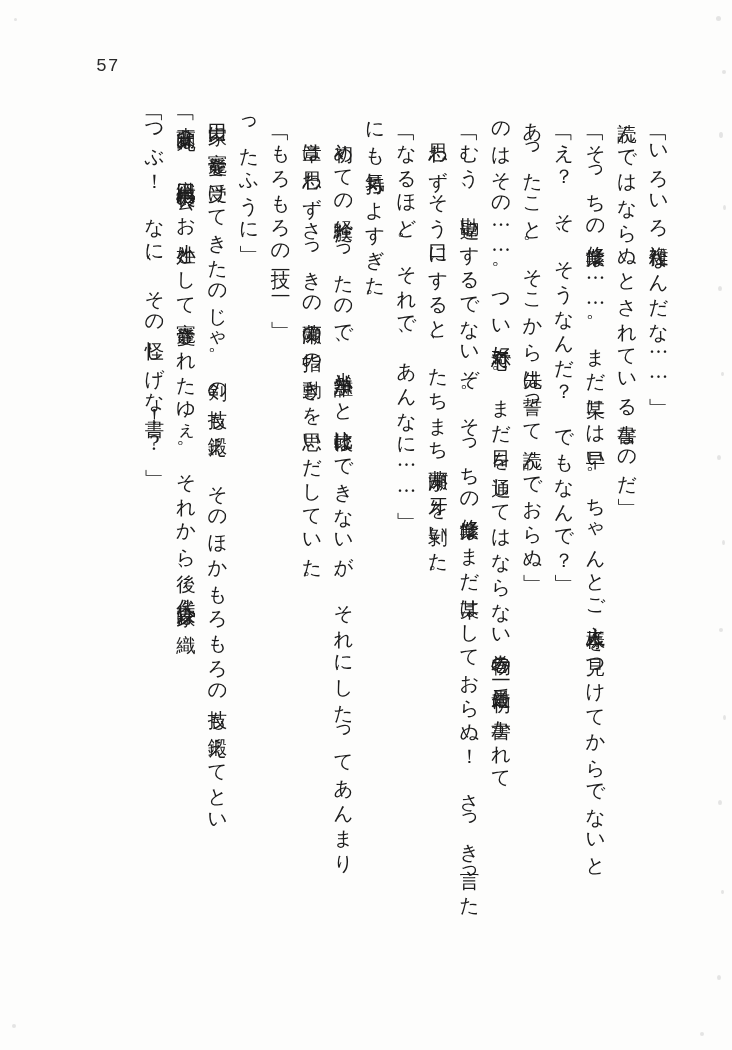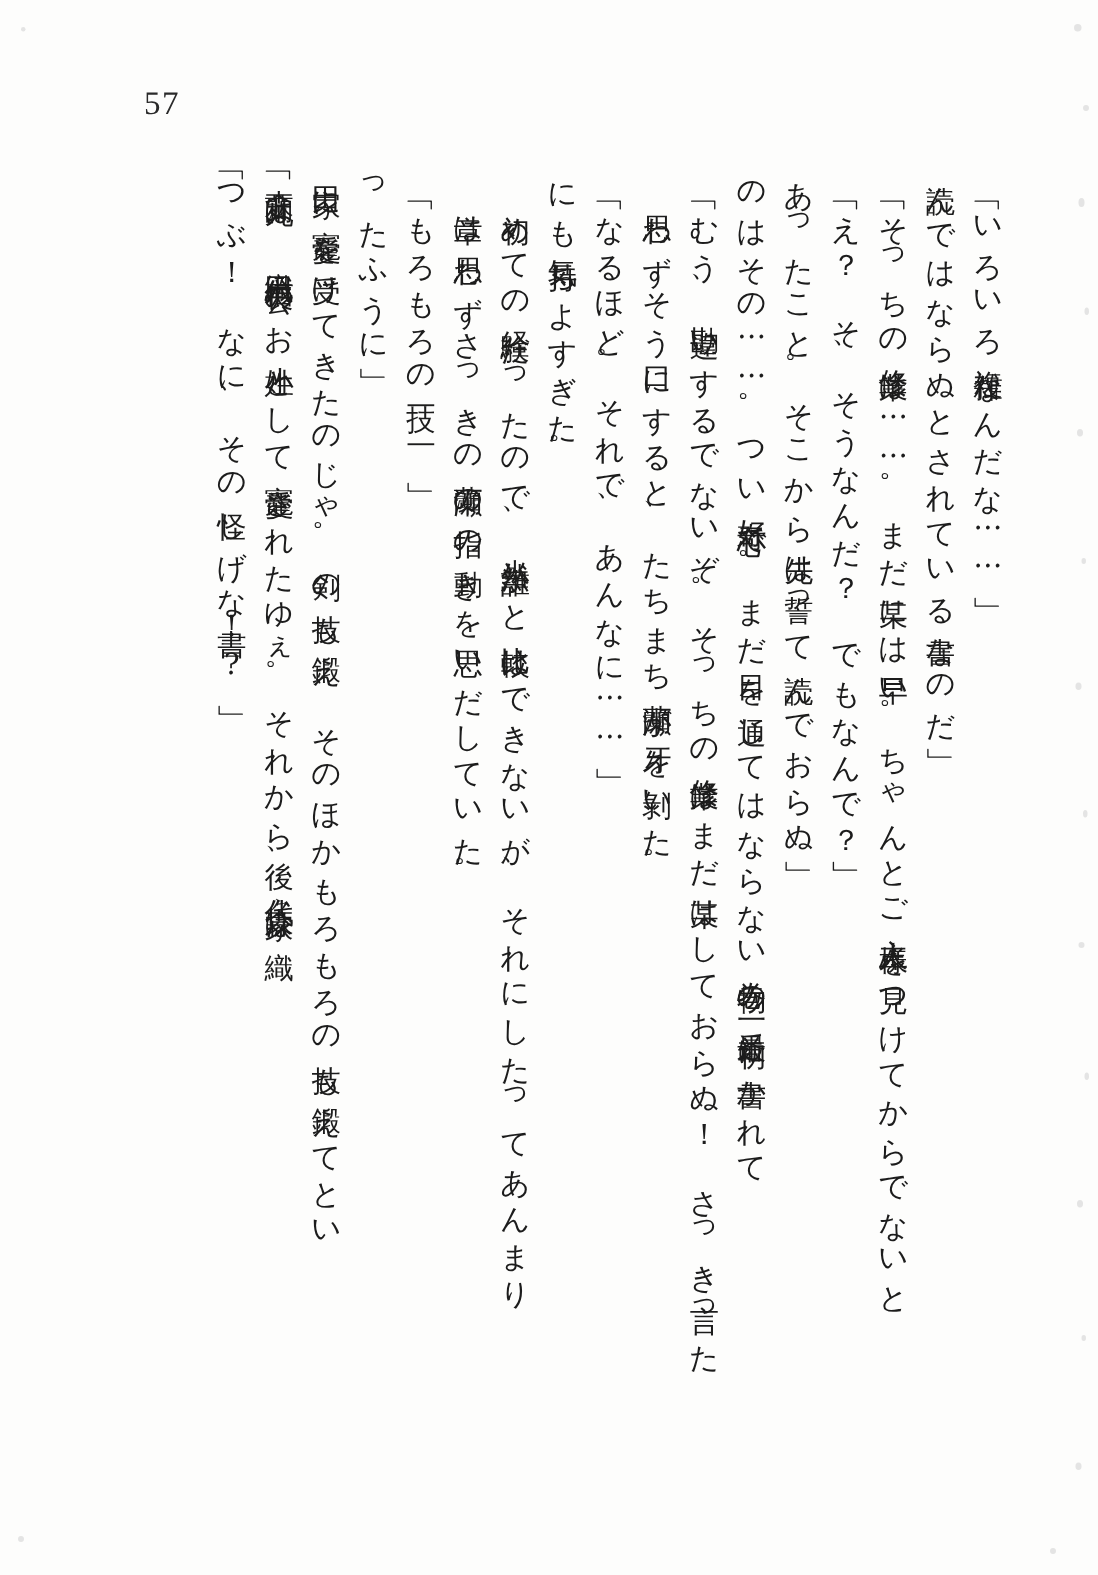--- a/index.html
+++ b/index.html
@@ -24,24 +24,24 @@
   .speck {
     position: absolute;
     background: #cfcfcf;
     border-radius: 50%;
     opacity: 0.55;
   }
   #page-number {
     position: absolute;
     top: 56px;
     left: 96px;
-    font-size: 22px;
+    font-size: 18px;
     letter-spacing: 1px;
     color: #2a2a2a;
-    font-family: Liberation Serif, serif;
+    font-family: Liberation Mono, monospace;
   }
   #text-block {
     position: absolute;
     top: 108px;
     right: 64px;
     height: 870px;
     display: flex;
     flex-direction: row;
     align-items: flex-start;
     justify-content: flex-start;

